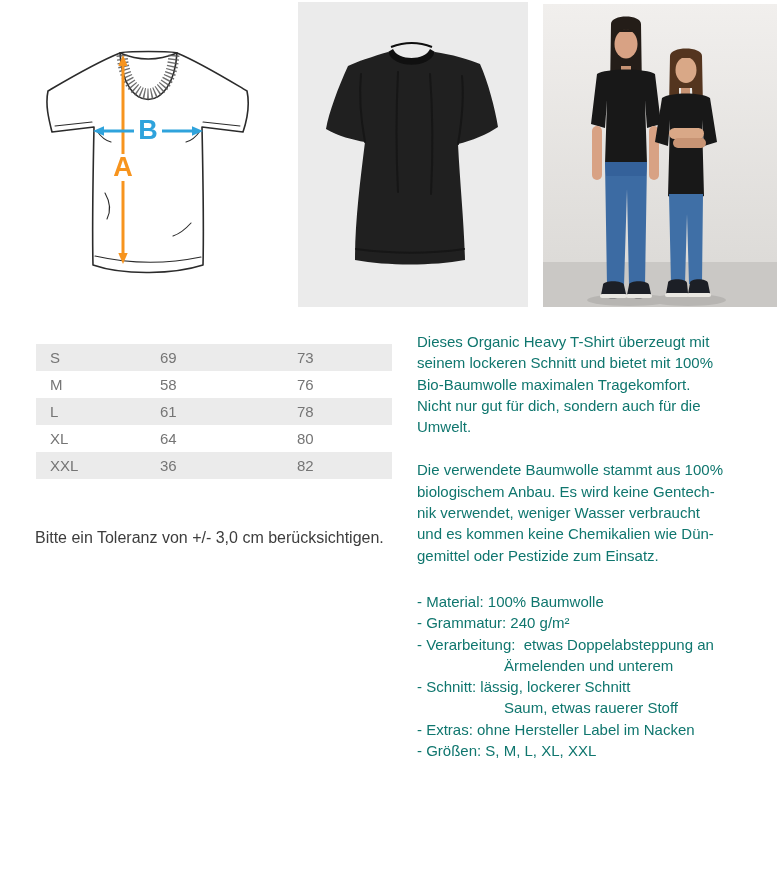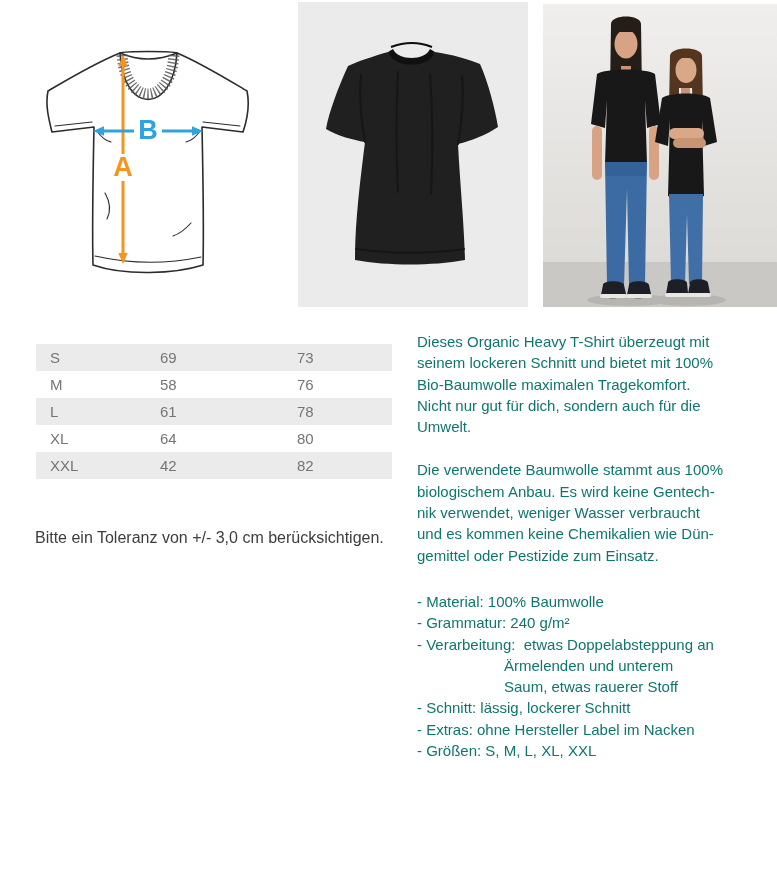--- a/index.html
+++ b/index.html
@@ -183,21 +183,21 @@
     <span>61</span>
     <span>78</span>
   </div>
   <div class="trow">
     <span>XL</span>
     <span>64</span>
     <span>80</span>
   </div>
   <div class="trow stripe">
     <span>XXL</span>
-    <span>42</span>
+    <span>36</span>
     <span>82</span>
   </div>
 </div>
 
 <div class="tolerance">Bitte ein Toleranz von +/- 3,0 cm berücksichtigen.</div>
 
 <div class="description">
   <div class="para">Dieses Organic Heavy T-Shirt überzeugt mit
 seinem lockeren Schnitt und bietet mit 100%
 Bio-Baumwolle maximalen Tragekomfort.
@@ -206,18 +206,18 @@
   <div class="para">Die verwendete Baumwolle stammt aus 100%
 biologischem Anbau. Es wird keine Gentech-
 nik verwendet, weniger Wasser verbraucht
 und es kommen keine Chemikalien wie Dün-
 gemittel oder Pestizide zum Einsatz.</div>
   <div class="specs">
     <div class="spec-line">- Material: 100% Baumwolle</div>
     <div class="spec-line">- Grammatur: 240 g/m²</div>
     <div class="spec-line">- Verarbeitung:  etwas Doppelabsteppung an</div>
     <div class="spec-line indent">Ärmelenden und unterem</div>
+    <div class="spec-line">- Schnitt: lässig, lockerer Schnitt</div>
     <div class="spec-line indent">Saum, etwas rauerer Stoff</div>
-    <div class="spec-line">- Schnitt: lässig, lockerer Schnitt</div>
     <div class="spec-line">- Extras: ohne Hersteller Label im Nacken</div>
     <div class="spec-line">- Größen: S, M, L, XL, XXL</div>
   </div>
 </div>
 
 </body></html>

